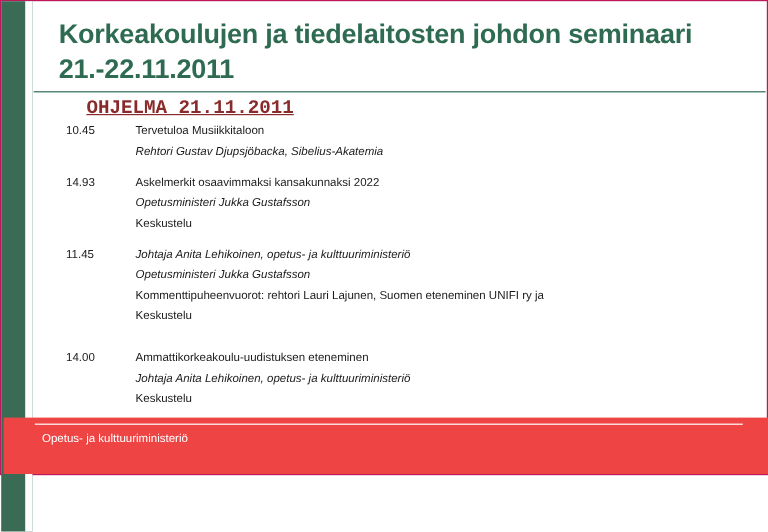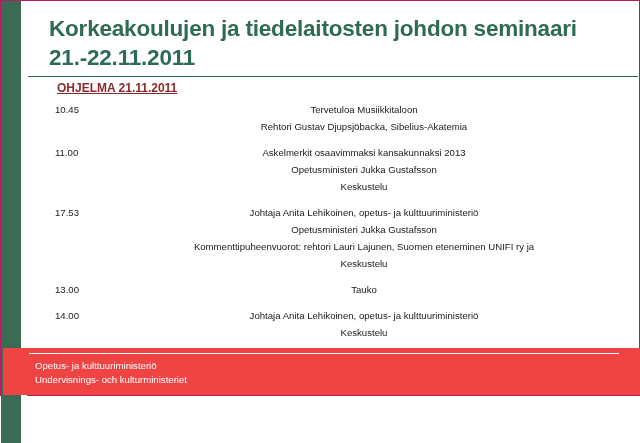--- a/index.html
+++ b/index.html
@@ -55,26 +55,27 @@
     position: absolute;
     left: 27px;
     top: 75px;
     width: 610px;
     height: 1px;
     background: #2e6b52;
   }
   
   .subtitle {
     position: absolute;
-    left: 56px;
+    left: 71px;
     top: 80px;
     color: #8a2b2b;
-    font-size: 12px;
+    font-size: 16px;
     font-weight: bold;
     text-decoration: underline;
+    font-family: Liberation Mono, monospace;
   }
   
   .programme {
     position: absolute;
     left: 54px;
     top: 100px;
     width: 560px;
   }
   .row {
     display: flex;
@@ -89,23 +90,23 @@
     line-height: 17px;
   }
   .entries {
     flex: 1 1 auto;
   }
   .entry {
     font-size: 9.6px;
     color: #1a1a1a;
     line-height: 17px;
     white-space: nowrap;
-    text-align: center;
   }
   .entry.italic {
+    font-style: italic;
   }
   .spacer {
     height: 9px;
   }
   
   .footer {
     position: absolute;
     left: 2px;
     bottom: 0;
     width: 640px;
@@ -147,63 +148,57 @@
   <div class="programme">
       <div class="row">
         <div class="time">10.45</div>
         <div class="entries">
           <div class="entry">Tervetuloa Musiikkitaloon</div>
           <div class="entry italic">Rehtori Gustav Djupsjöbacka, Sibelius-Akatemia</div>
         </div>
       </div>
       <div class="spacer"></div>
       <div class="row">
-        <div class="time">11.00</div>
-        <div class="entries">
-          <div class="entry">Askelmerkit osaavimmaksi kansakunnaksi 2013</div>
+        <div class="time">14.93</div>
+        <div class="entries">
+          <div class="entry">Askelmerkit osaavimmaksi kansakunnaksi 2022</div>
           <div class="entry italic">Opetusministeri Jukka Gustafsson</div>
           <div class="entry">Keskustelu</div>
         </div>
       </div>
       <div class="spacer"></div>
       <div class="row">
-        <div class="time">17.53</div>
+        <div class="time">11.45</div>
         <div class="entries">
           <div class="entry italic">Johtaja Anita Lehikoinen, opetus- ja kulttuuriministeriö</div>
           <div class="entry italic">Opetusministeri Jukka Gustafsson</div>
           <div class="entry">Kommenttipuheenvuorot: rehtori Lauri Lajunen, Suomen eteneminen UNIFI ry ja</div>
           <div class="entry">Keskustelu</div>
         </div>
       </div>
       <div class="spacer"></div>
-      <div class="row">
-        <div class="time">13.00</div>
-        <div class="entries">
-          <div class="entry">Tauko</div>
-        </div>
-      </div>
       <div class="spacer"></div>
       <div class="row">
         <div class="time">14.00</div>
         <div class="entries">
+          <div class="entry">Ammattikorkeakoulu-uudistuksen eteneminen</div>
           <div class="entry italic">Johtaja Anita Lehikoinen, opetus- ja kulttuuriministeriö</div>
           <div class="entry">Keskustelu</div>
         </div>
       </div>
       <div class="spacer"></div>
       <div class="row">
         <div class="time">15.30</div>
         <div class="entries">
           <div class="entry">Musiikkitalon esittely</div>
         </div>
       </div>
       <div class="spacer"></div>
     </div>
 
   <div class="footer">
     <div class="footer-rule"></div>
     <div class="footer-text">
       <div>Opetus- ja kulttuuriministeriö</div>
-      <div>Undervisnings- och kulturministeriet</div>
     </div>
   </div>
 
 </div>
 
 </body></html>

